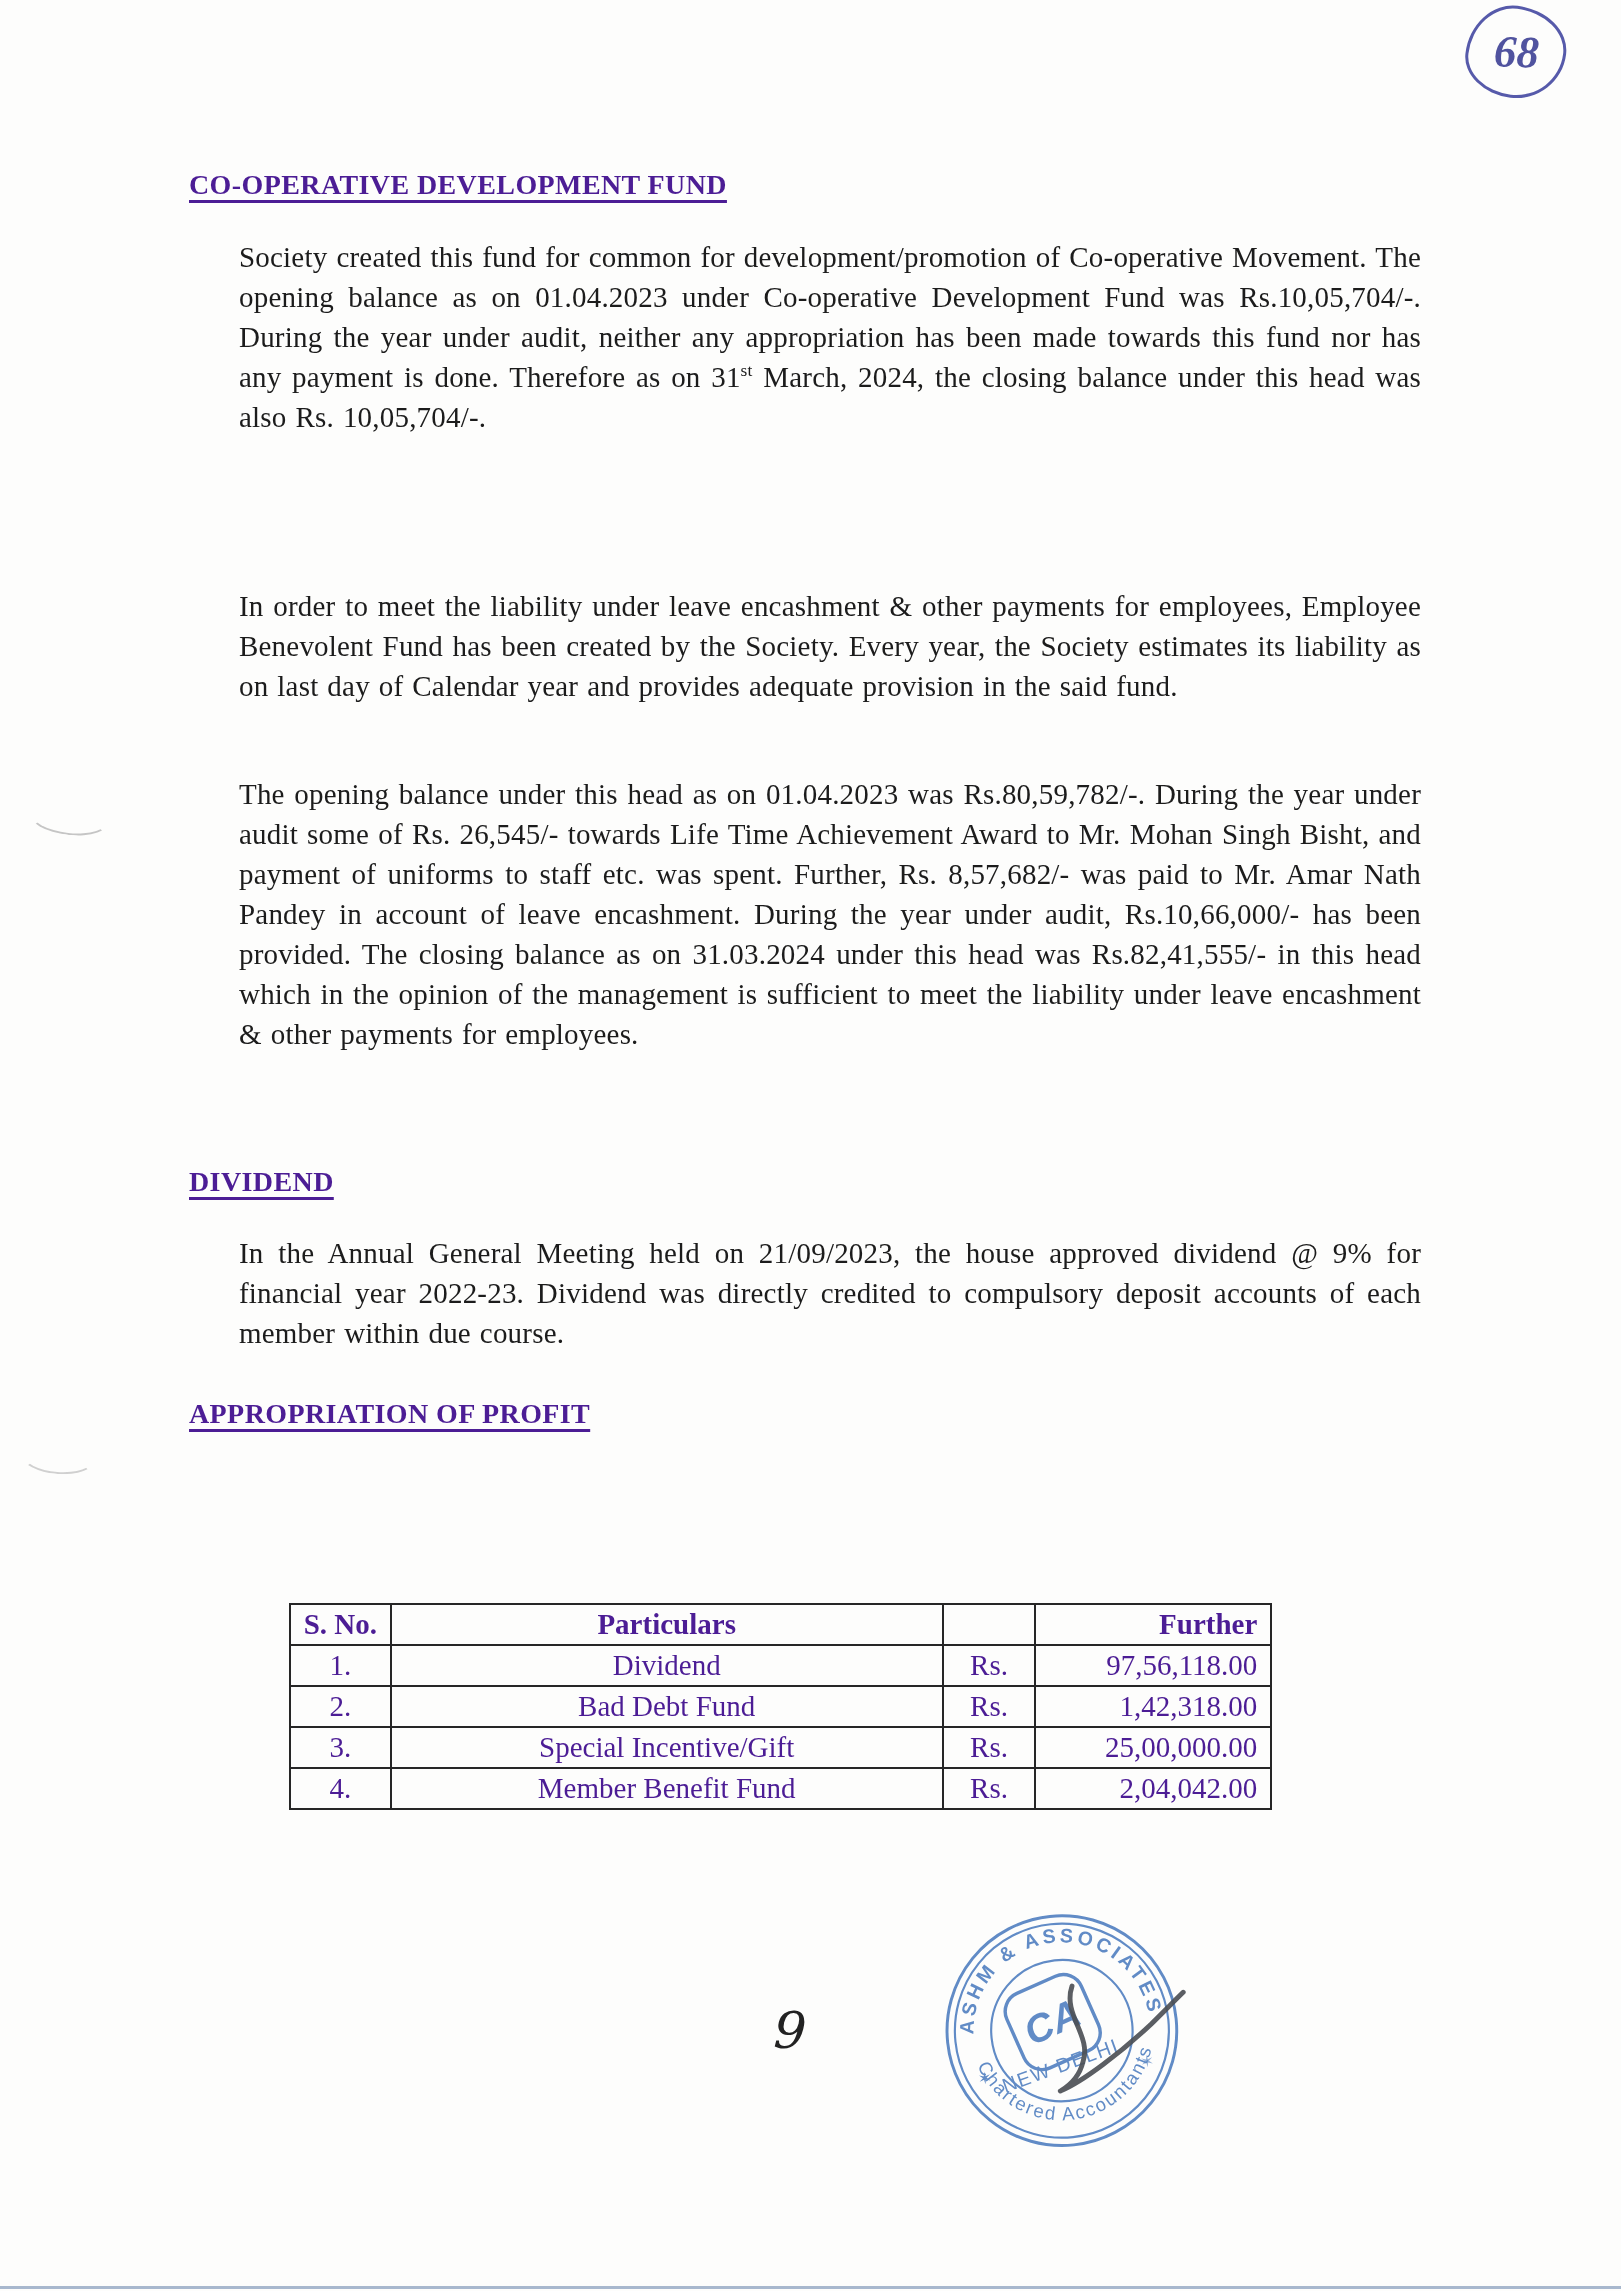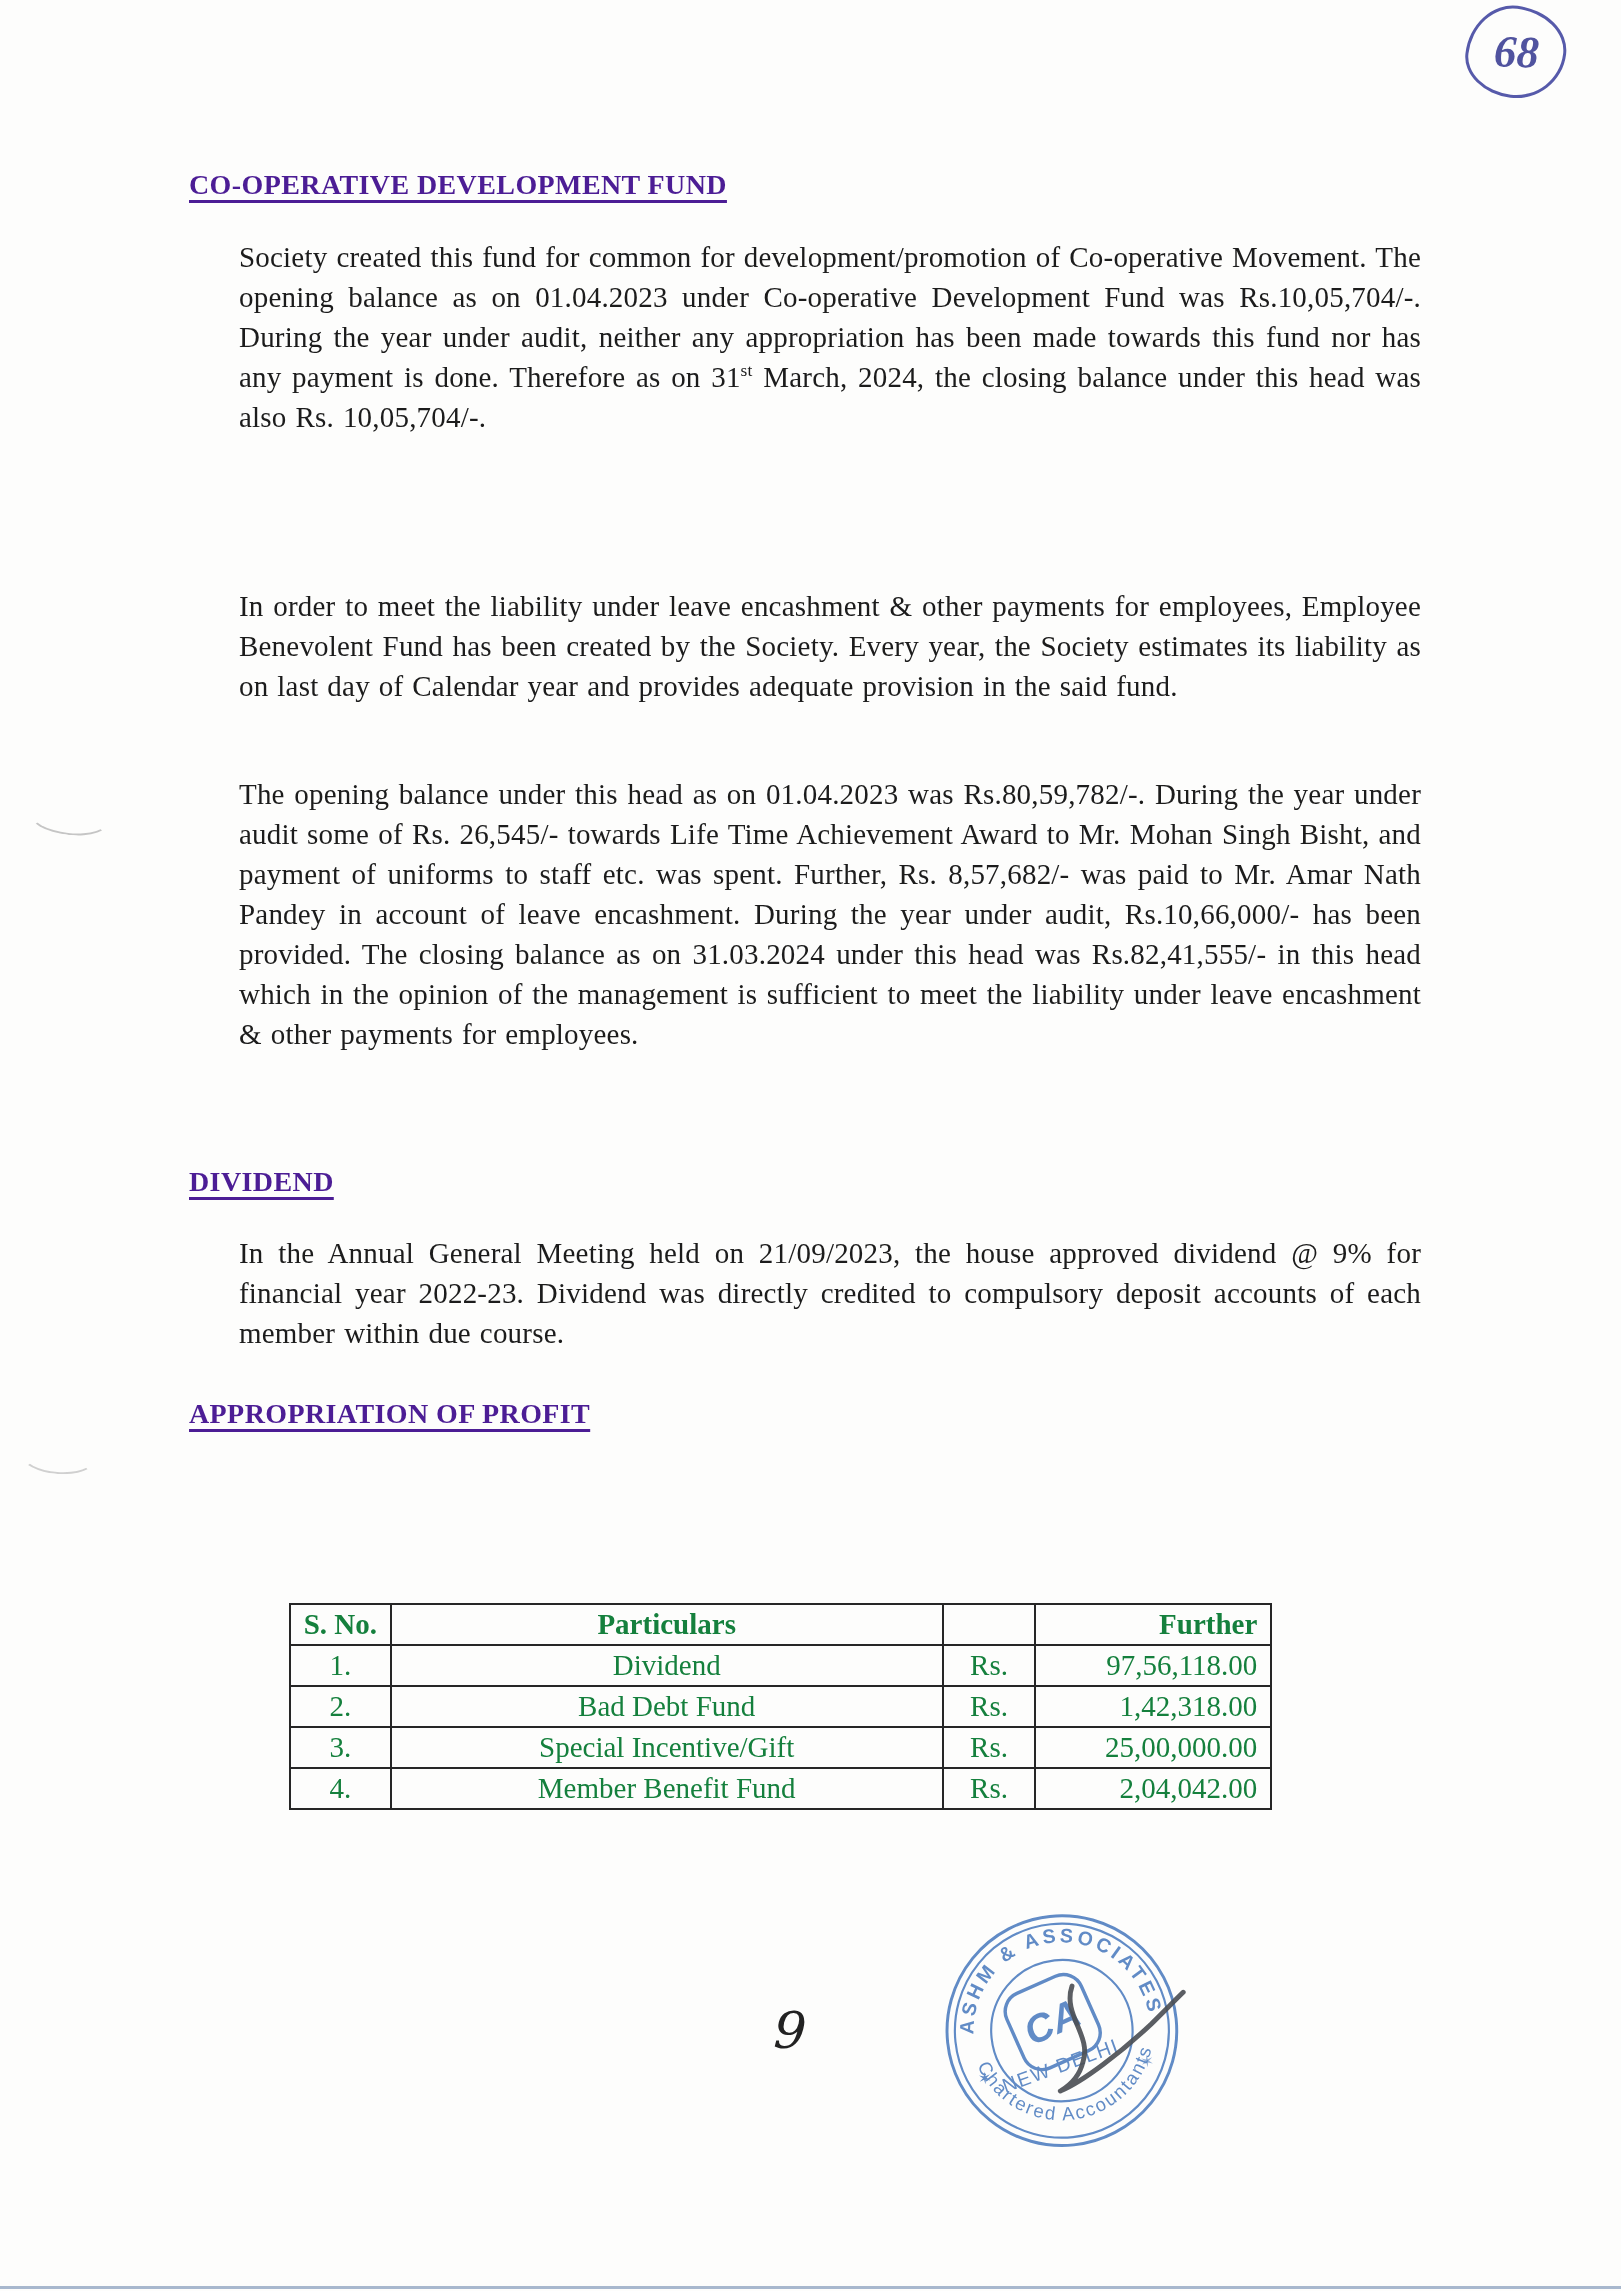--- a/index.html
+++ b/index.html
@@ -21,21 +21,21 @@
     font-size:29px; line-height:40px;
     text-align:justify; text-justify:inter-word;
     letter-spacing:0.2px; word-spacing:1.5px;
     color:#1c1c1c;
   }
   .para sup { font-size:0.6em; vertical-align:super; line-height:0; }
 
   
   .approp {
     position:absolute; left:289px; top:1603px; width:983px;
-    border-collapse:collapse; font-size:29px; color:#15803d;
+    border-collapse:collapse; font-size:29px; color:#4c1d95;
     border:2.9px solid #262626;
   }
   .approp th, .approp td {
     border:2.5px solid #262626; padding:0 12.7px;
     height:39px; line-height:1.05; white-space:nowrap;
   }
   .approp thead th { font-weight:700; }
   .al-c { text-align:center; } .al-l { text-align:center; } .al-r { text-align:right; }
   .total-row td { font-weight:700; height:42px; }
 

